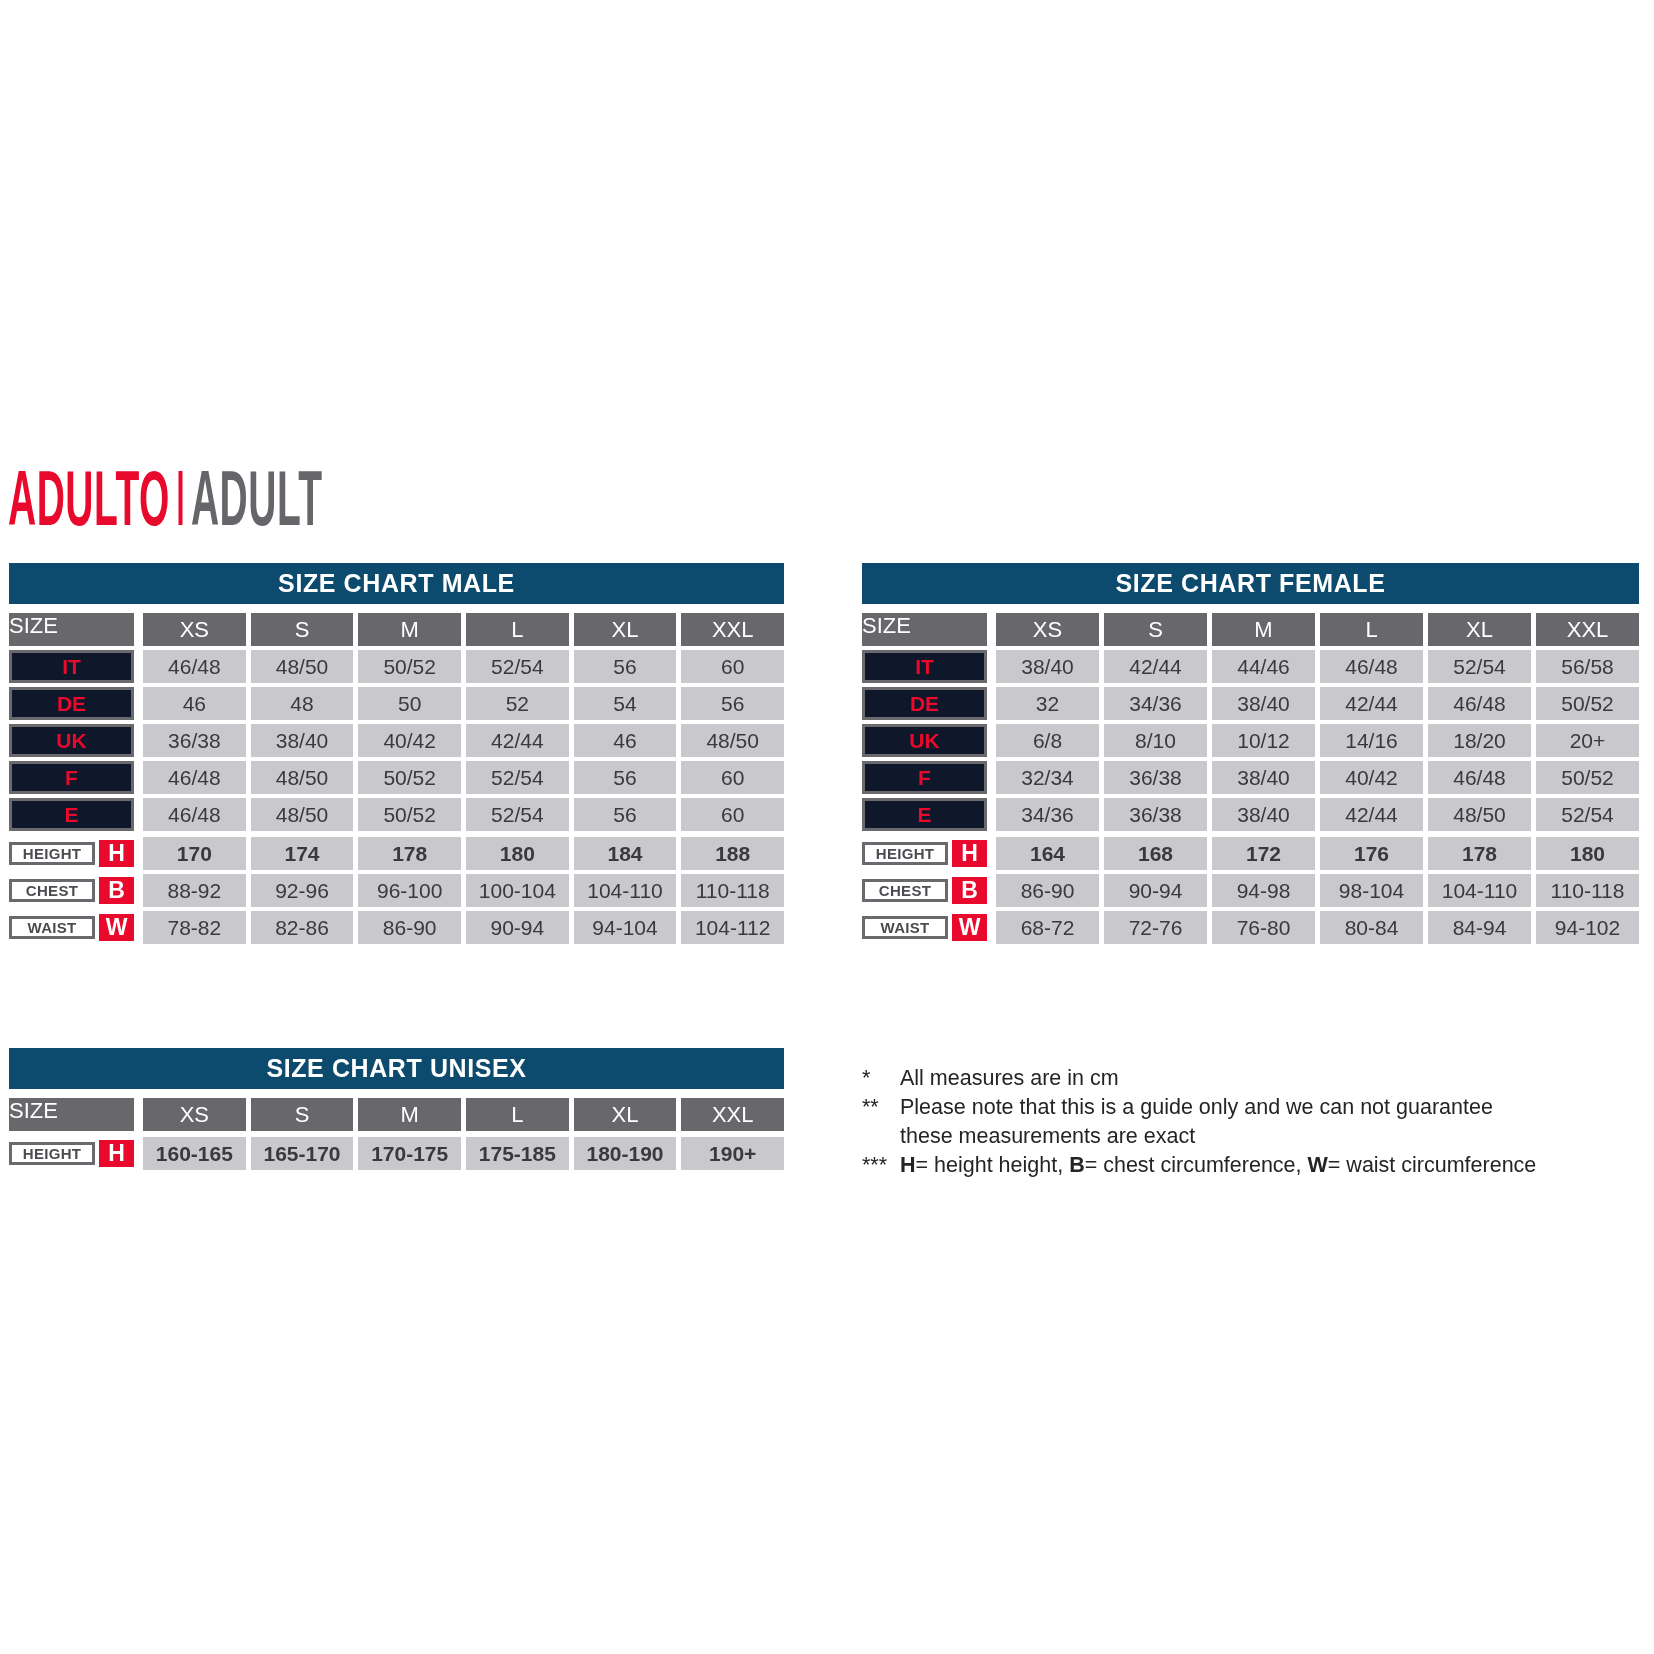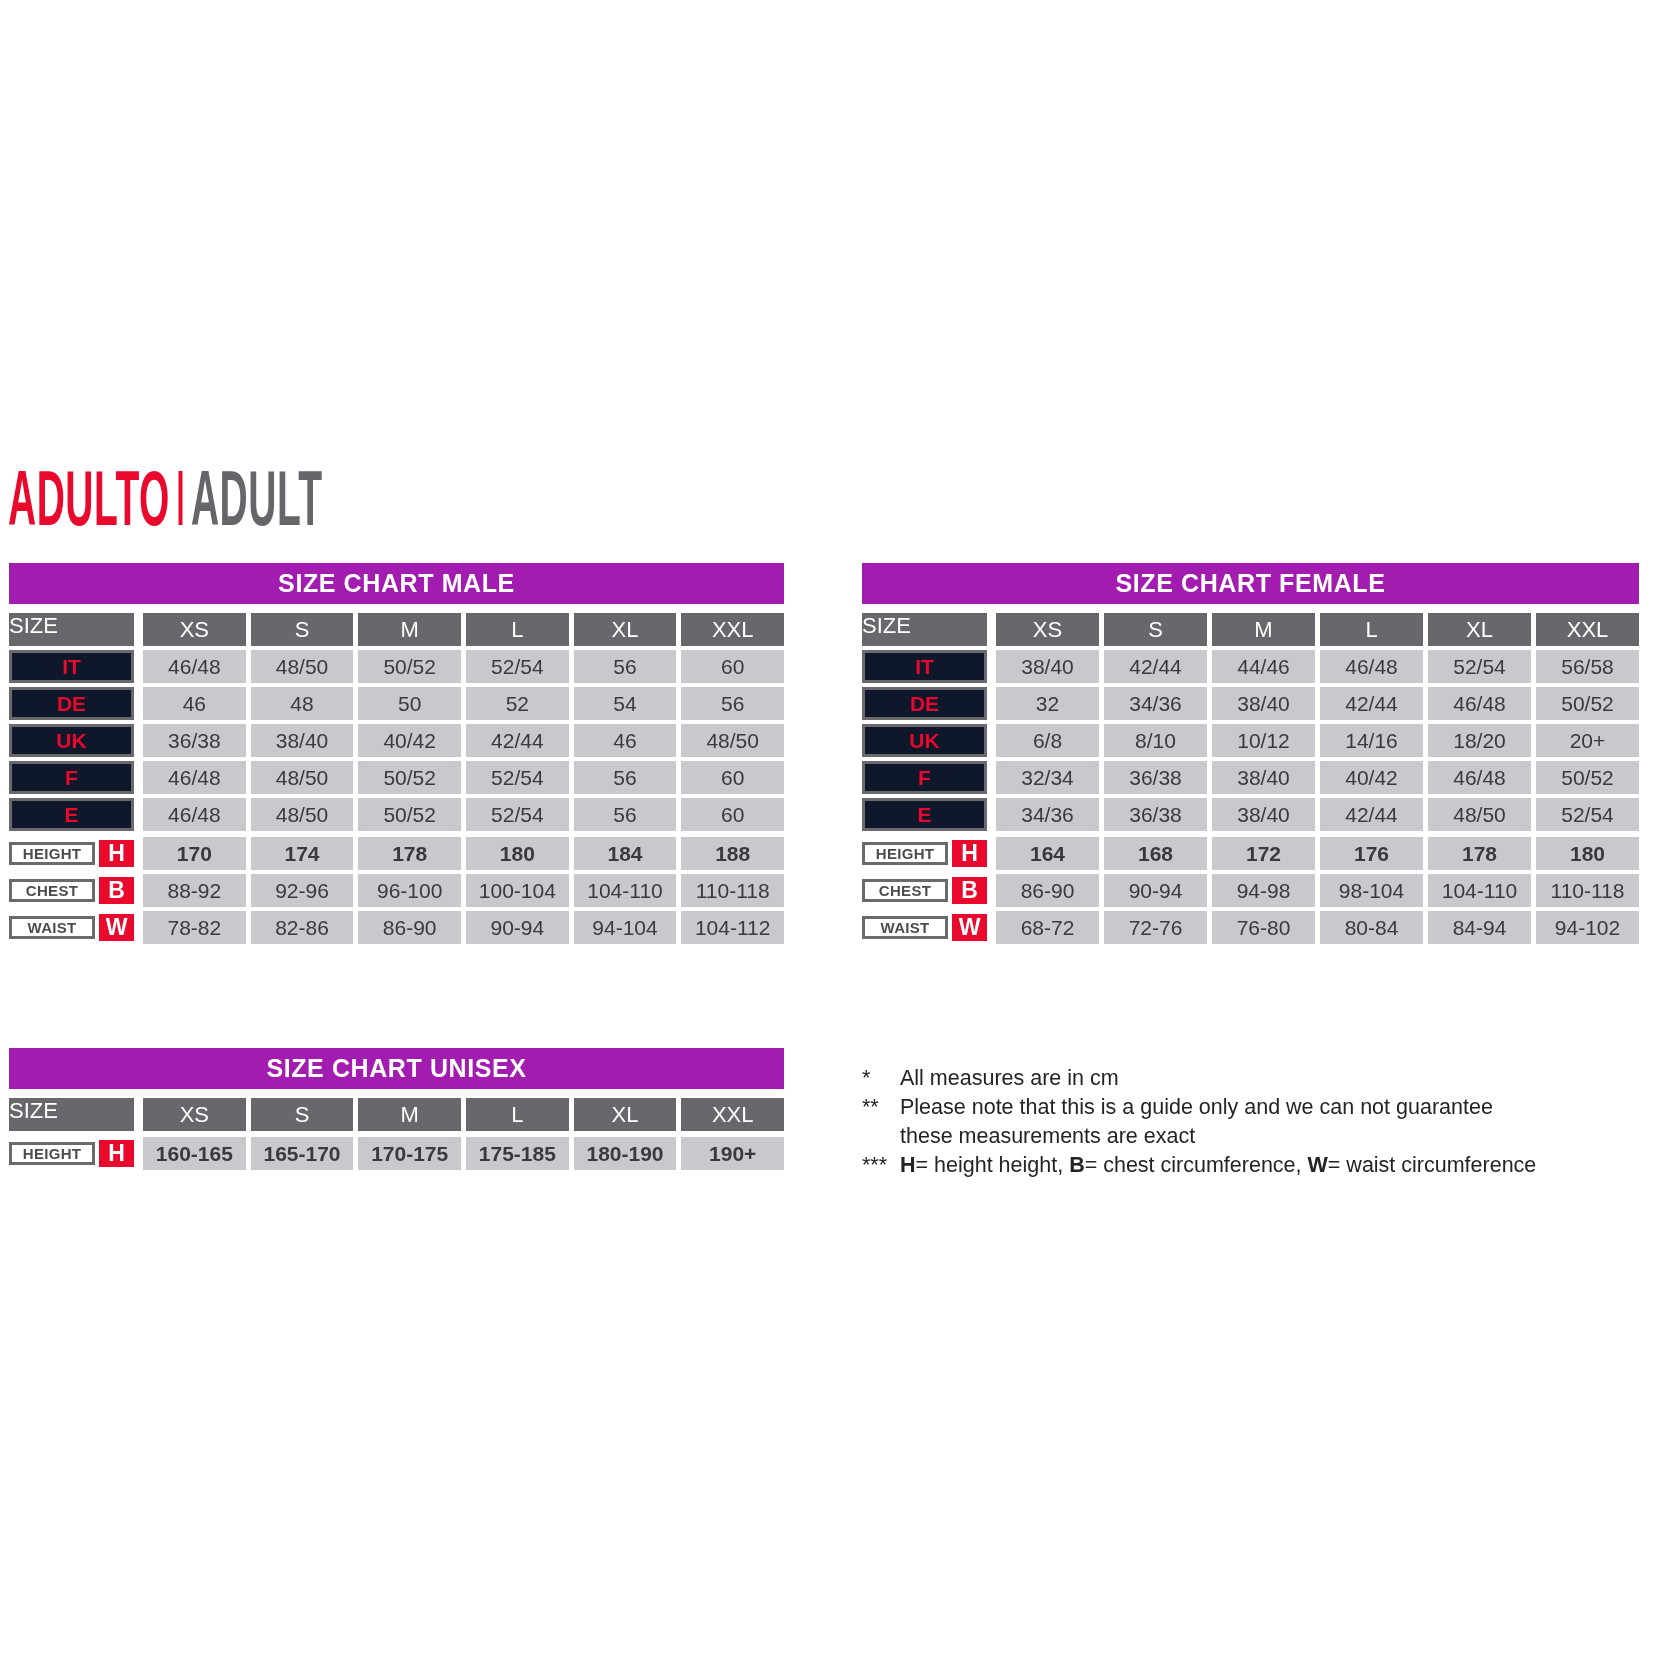--- a/index.html
+++ b/index.html
@@ -14,21 +14,21 @@
   .title-primary{color:#e8092c;}
   .title-secondary{color:#66656a;}
   .title-sep{width:8px;height:54px;background:#e8092c;flex:0 0 8px;}
 
   
   .sztable{position:absolute;width:775px;}
   .t-male{left:9px;top:563px;}
   .t-female{left:862px;top:563px;width:777px;}
   .t-unisex{left:9px;top:1048px;}
 
-  .tbar{height:41px;background:#a21caf;color:#fff;font-weight:bold;font-size:25px;
+  .tbar{height:41px;background:#0c4a6e;color:#fff;font-weight:bold;font-size:25px;
         letter-spacing:.6px;display:flex;align-items:center;justify-content:center;margin-bottom:9px;}
   .row{display:flex;height:33px;margin-bottom:4px;}
   .lblcol{flex:0 0 125px;width:125px;margin-right:9px;box-sizing:border-box;}
   .cells{flex:1;display:flex;gap:5px;min-width:0;}
   .cell{flex:1;display:flex;align-items:center;justify-content:center;box-sizing:border-box;}
   .hcell{background:#68676c;color:#fff;font-size:22px;}
   .dcell{background:#c9c8cd;color:#3a393e;font-size:21px;}
   .dcell.bold{font-weight:bold;}
   .lbox{background:#0f172a;border:3px solid #6a696e;color:#e8092c;font-weight:bold;font-size:21px;
         display:flex;align-items:center;justify-content:center;}

